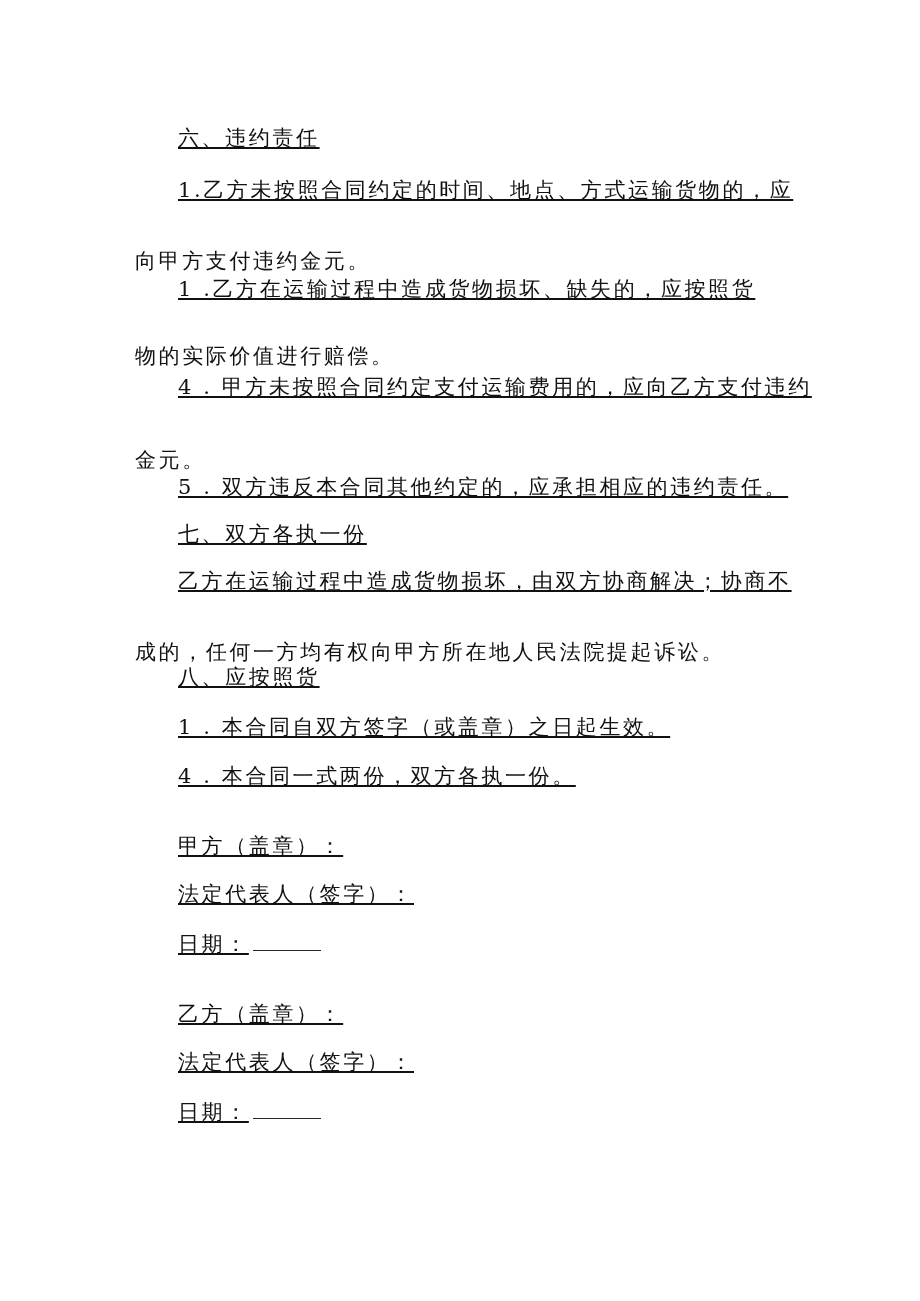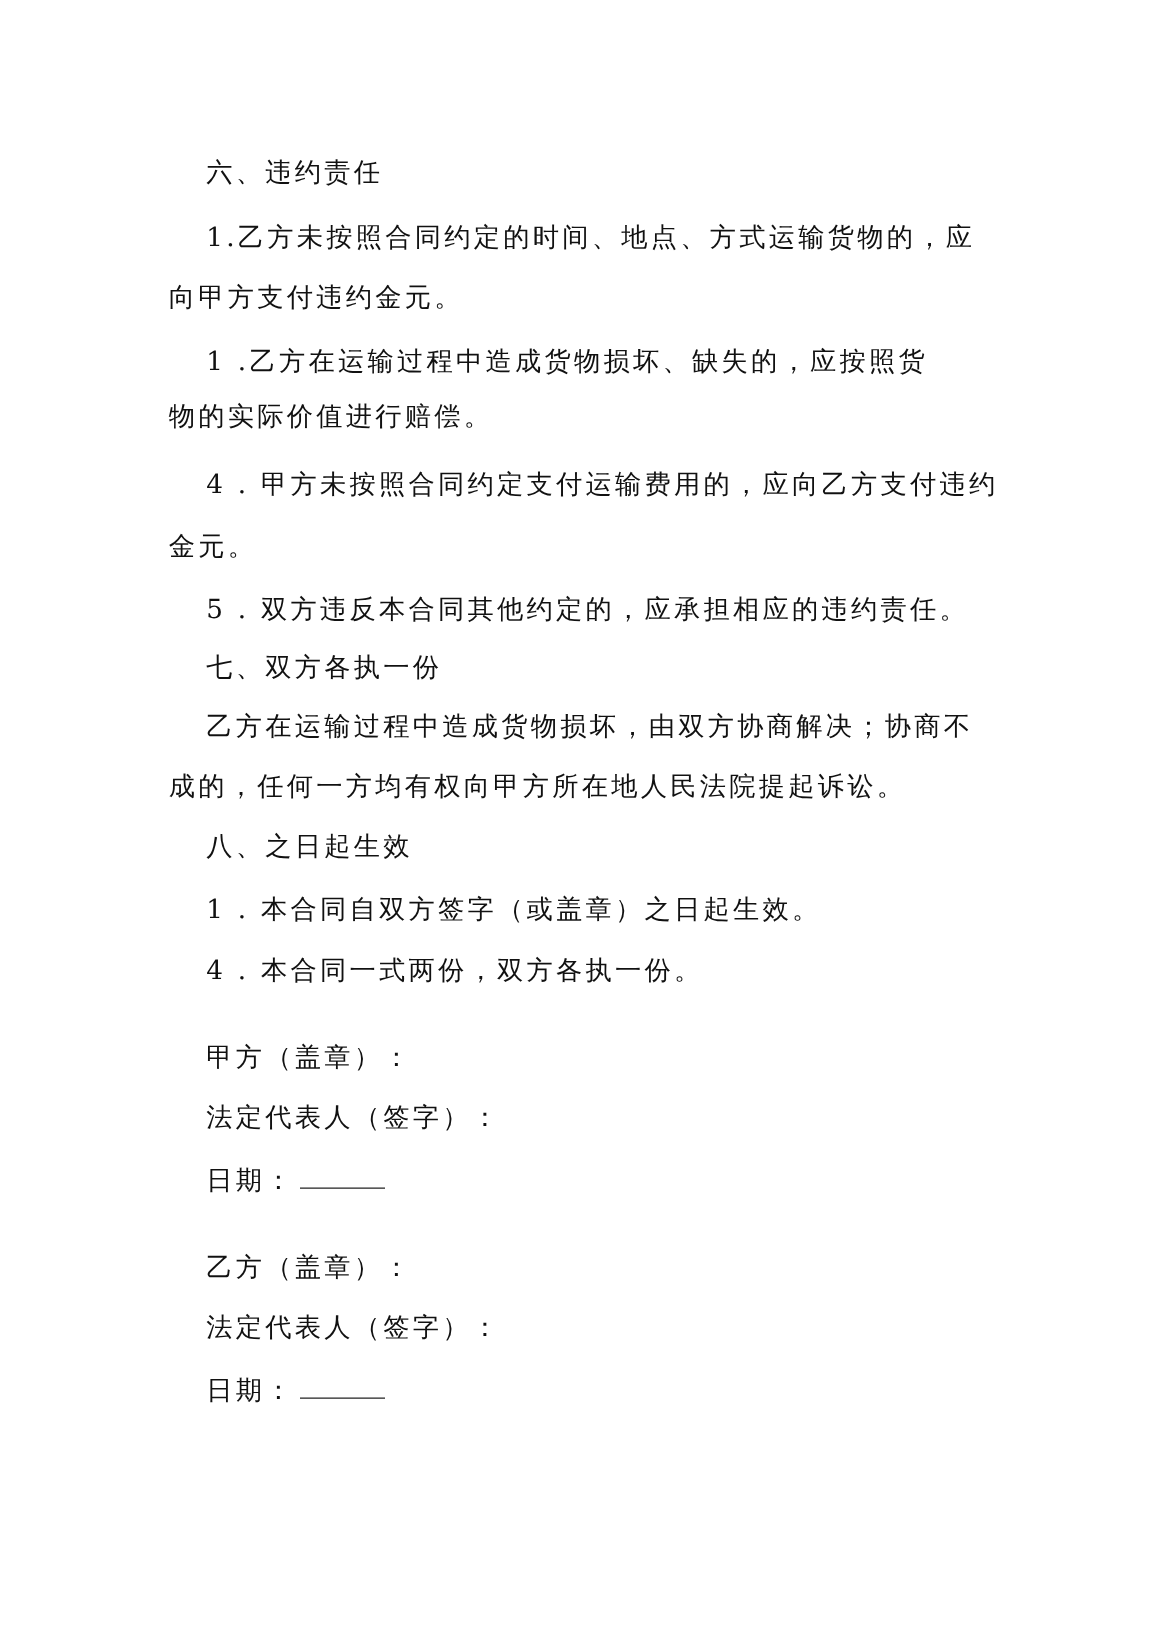--- a/index.html
+++ b/index.html
@@ -1,40 +1,40 @@
 <!DOCTYPE html>
 <html><head>
 <meta charset="utf-8">
 <style>
   html, body { margin: 0; padding: 0; background: #ffffff; }
   body { width: 920px; height: 1301px; position: relative; overflow: hidden;
          font-family: "DejaVu Serif", "Liberation Serif", serif; color: #111; }
   .line { position: absolute; left: 0; white-space: nowrap; font-size: 21px; line-height: 28px; letter-spacing: 2.6px; }
-  .ind { left: 165px; }
-  .flush { left: 135px; }
+  .ind { left: 178px; text-decoration: underline; }
+  .flush { left: 135px; margin-top: 23px; }
   .blank { display: inline-block; width: 68px; border-bottom: 1.5px solid #222; height: 18px; vertical-align: baseline; margin-left: 4px; }
 </style>
 </head>
 <body>
 
 <div>
   <div class="line ind" style="top:124px">六、违约责任</div>
   <div class="line ind" style="top:176px">1.乙方未按照合同约定的时间、地点、方式运输货物的，应</div>
   <div class="line flush" style="top:224px">向甲方支付违约金元。</div>
   <div class="line ind" style="top:275px">1 .乙方在运输过程中造成货物损坏、缺失的，应按照货</div>
   <div class="line flush" style="top:319px">物的实际价值进行赔偿。</div>
   <div class="line ind" style="top:373px">4 . 甲方未按照合同约定支付运输费用的，应向乙方支付违约</div>
   <div class="line flush" style="top:423px">金元。</div>
   <div class="line ind" style="top:473px">5 . 双方违反本合同其他约定的，应承担相应的违约责任。</div>
 
   <div class="line ind" style="top:520px">七、双方各执一份</div>
   <div class="line ind" style="top:567px">乙方在运输过程中造成货物损坏，由双方协商解决；协商不</div>
   <div class="line flush" style="top:615px">成的，任何一方均有权向甲方所在地人民法院提起诉讼。</div>
 
-  <div class="line ind" style="top:663px">八、之日起生效</div>
+  <div class="line ind" style="top:663px">八、应按照货</div>
   <div class="line ind" style="top:713px">1 . 本合同自双方签字（或盖章）之日起生效。</div>
   <div class="line ind" style="top:762px">4 . 本合同一式两份，双方各执一份。</div>
 
   <div class="line ind" style="top:832px">甲方（盖章）：</div>
   <div class="line ind" style="top:880px">法定代表人（签字）：</div>
   <div class="line ind" style="top:930px"><span>日期：</span><span class="blank"></span></div>
 
   <div class="line ind" style="top:1000px">乙方（盖章）：</div>
   <div class="line ind" style="top:1048px">法定代表人（签字）：</div>
   <div class="line ind" style="top:1098px"><span>日期：</span><span class="blank"></span></div>

